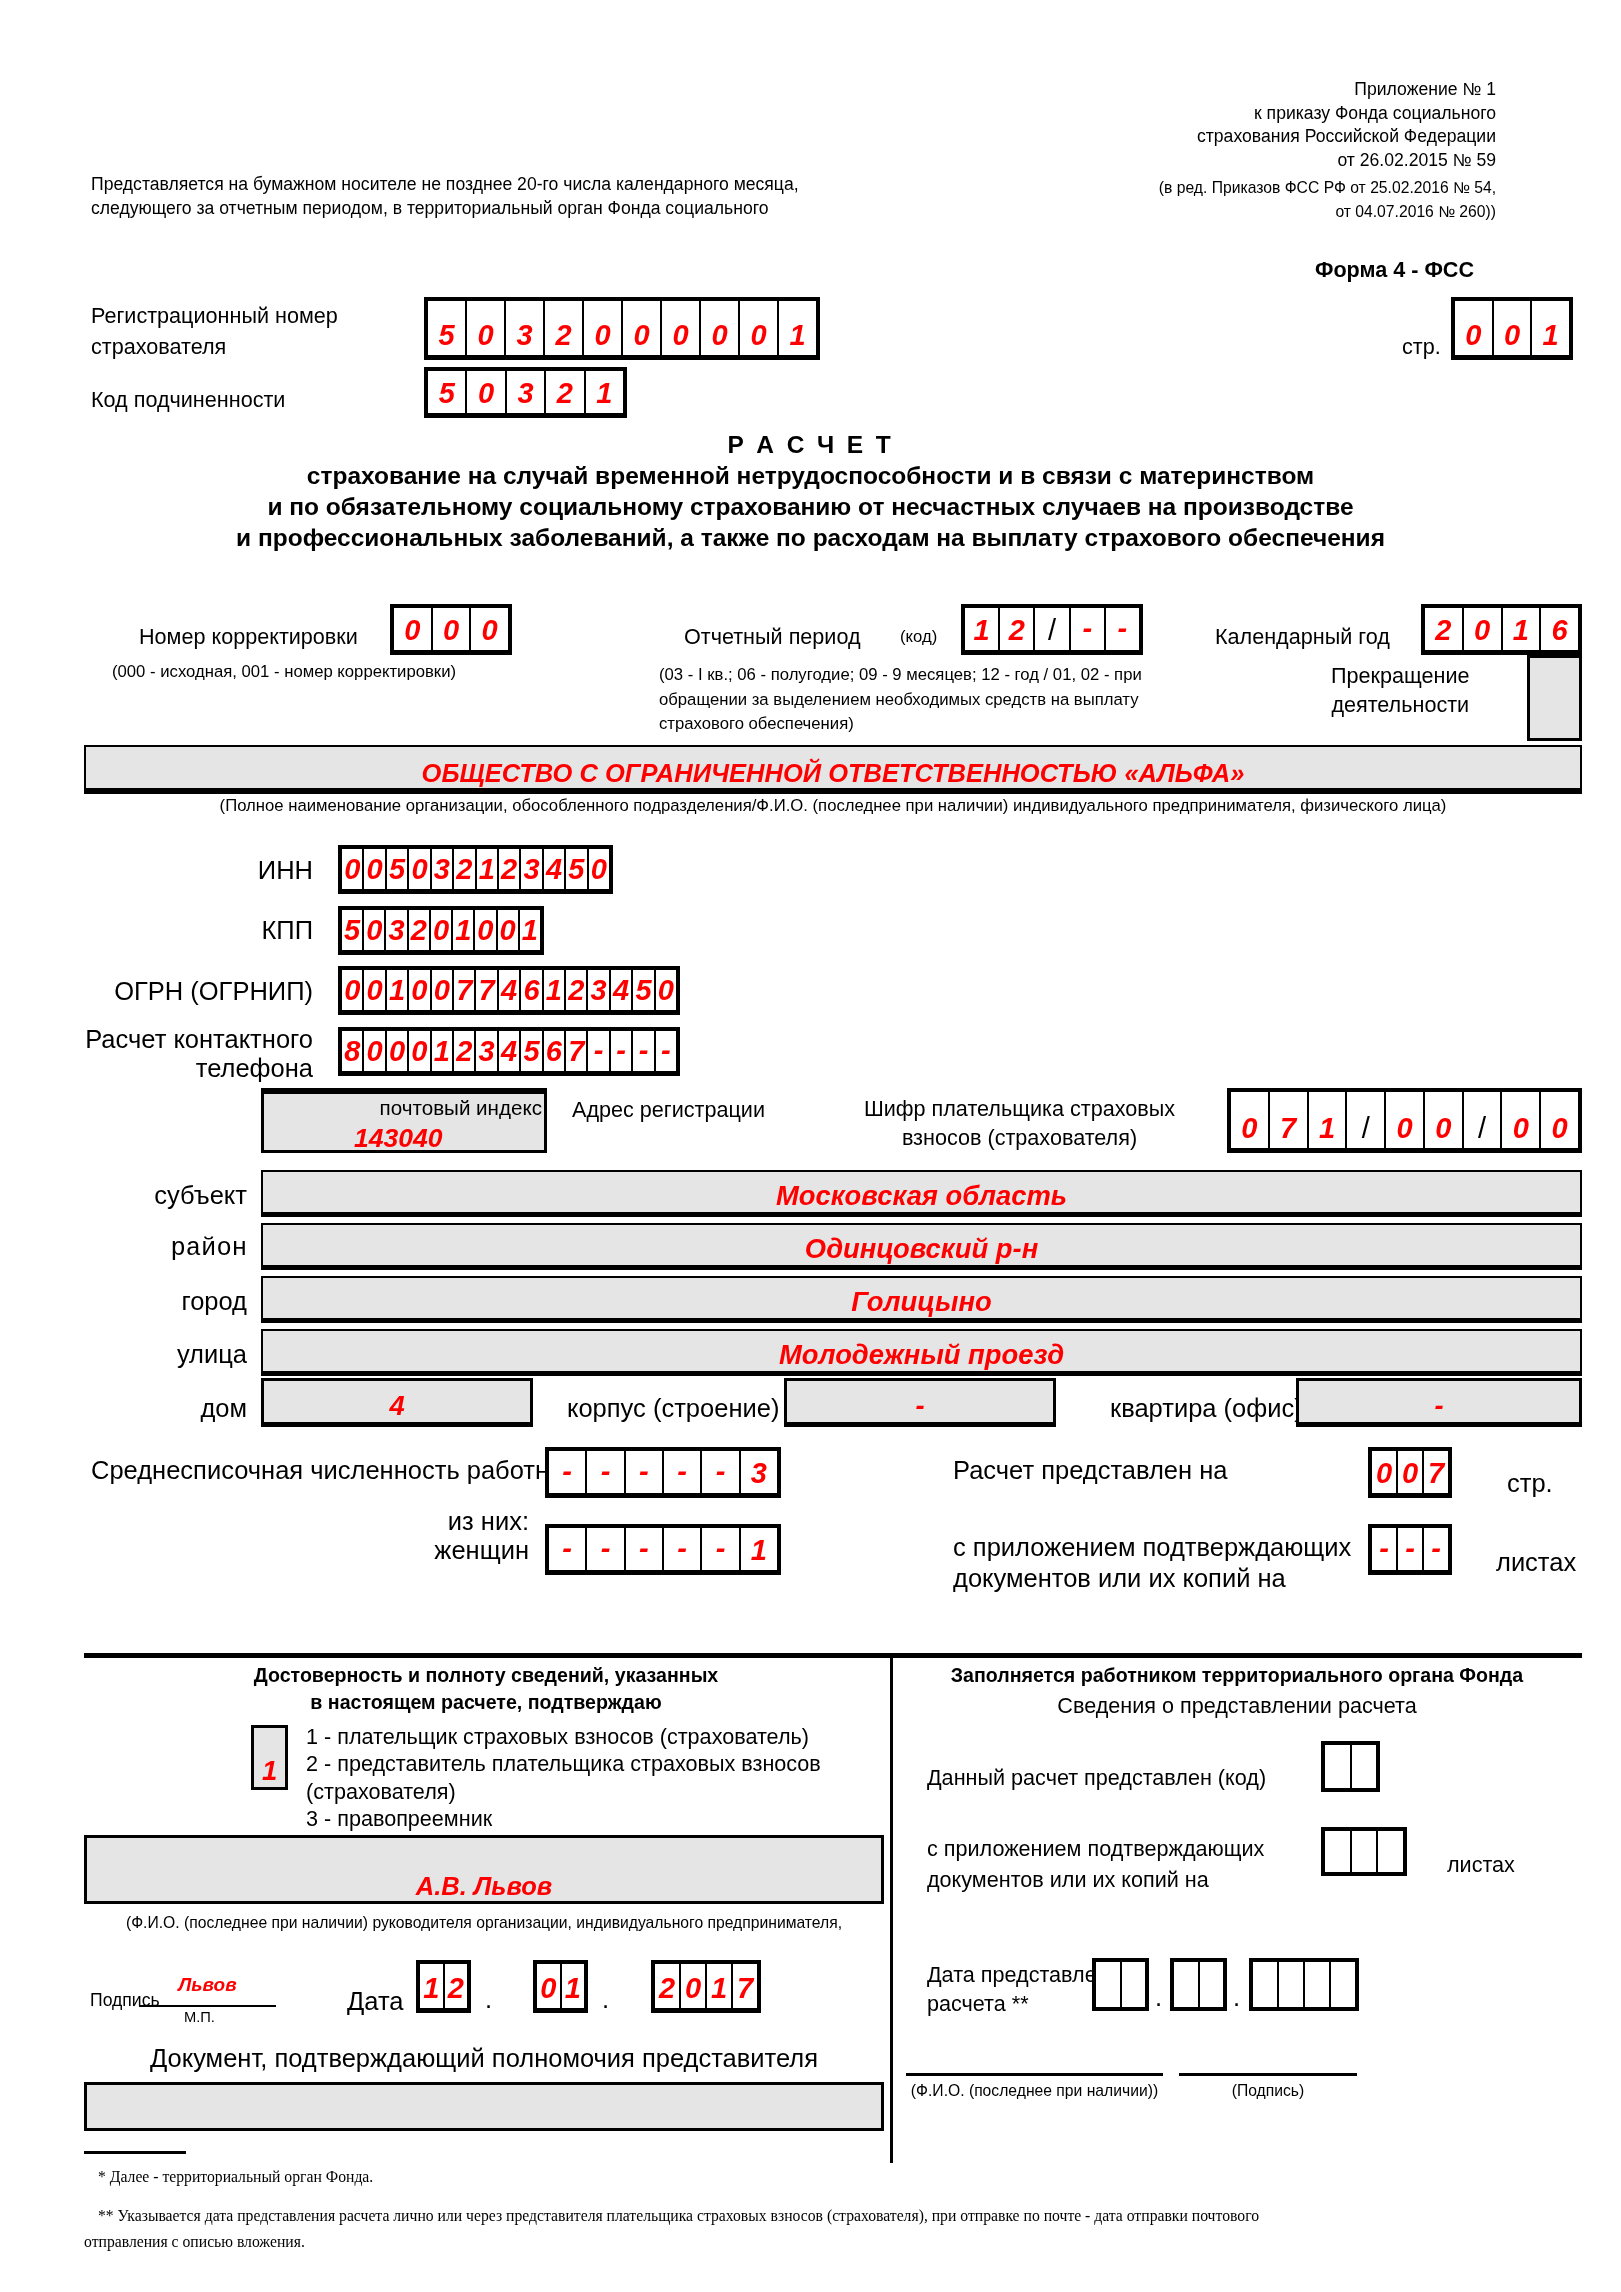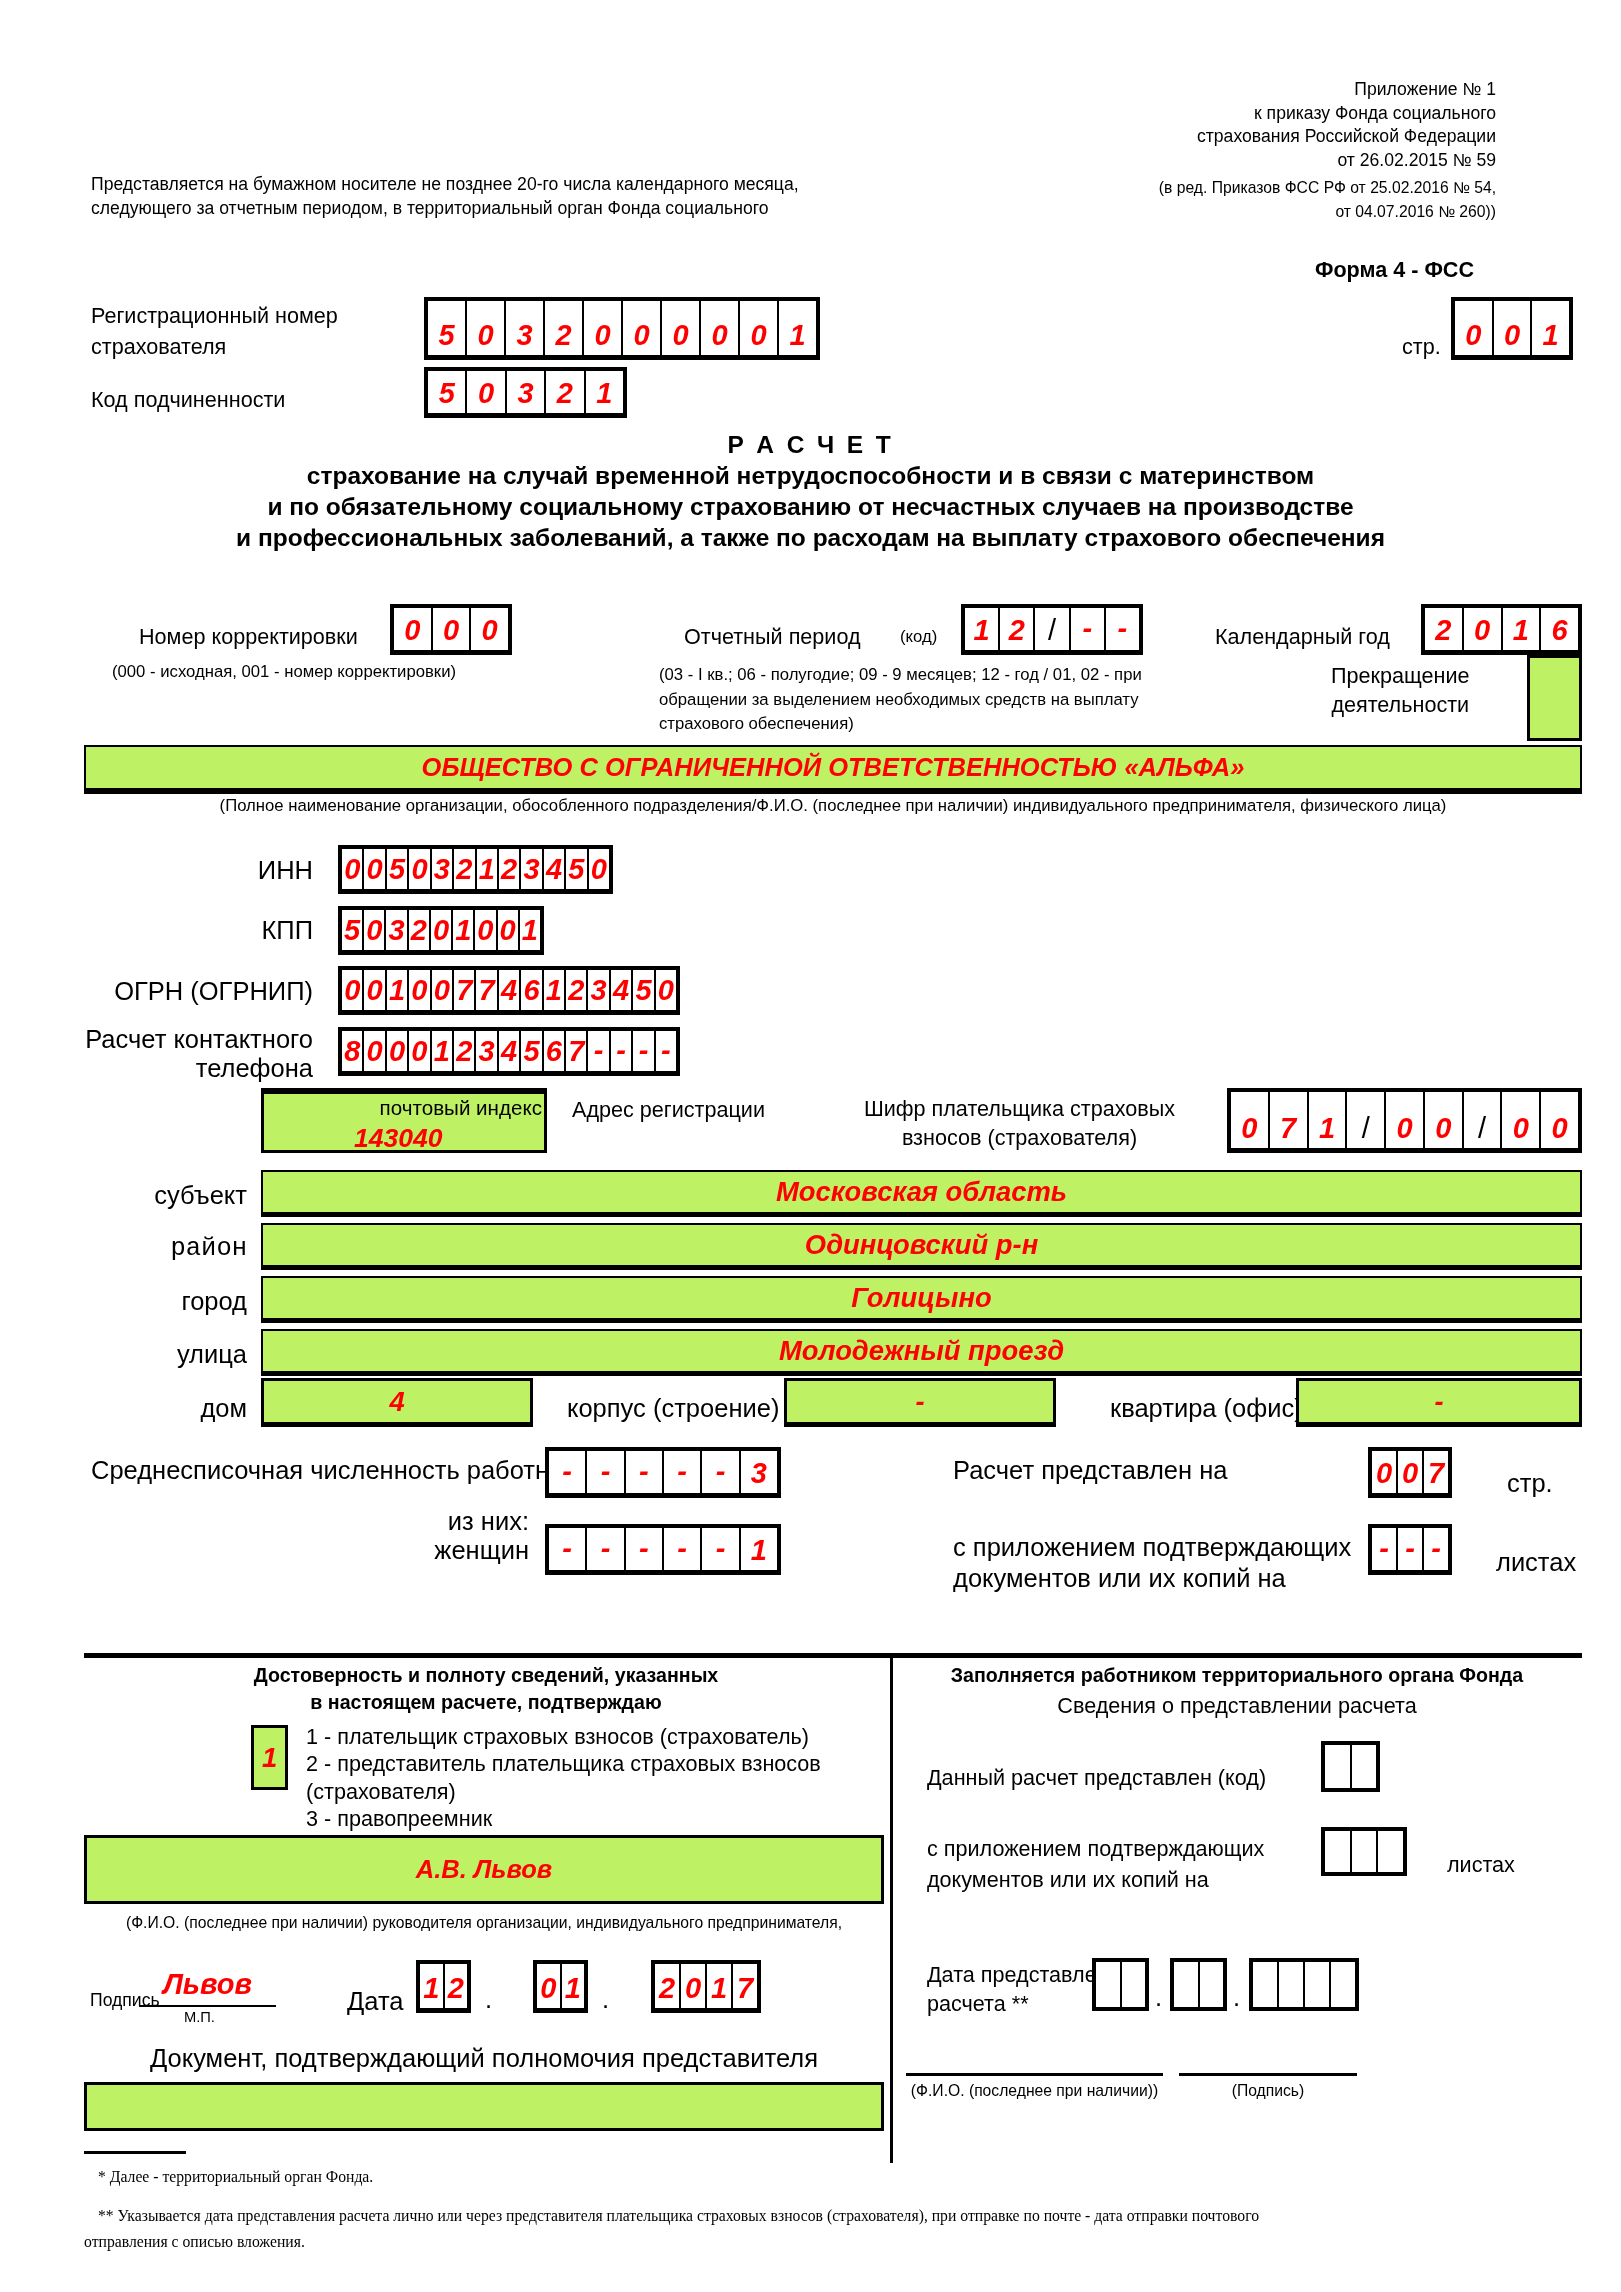--- a/index.html
+++ b/index.html
@@ -12,22 +12,22 @@
   .b { font-weight:bold; }
   .r { text-align:right; }
   .c { text-align:center; }
   .red { color:#ff0000; font-style:italic; font-weight:bold; }
   .cells { position:absolute; display:flex; border:4.9px solid #000; border-bottom-width:5.9px; box-sizing:border-box; background:#fff; }
   .cell { flex:1; border-left:2.9px solid #000; display:flex; align-items:flex-end; justify-content:center;
           color:#ff0000; font-style:italic; font-weight:bold; font-size:29px; line-height:35px; padding-bottom:2px; }
   .cell:first-child { border-left:none; }
   .cell.mid { align-items:center; }
   .cell.sep { color:#000; font-style:normal; font-weight:normal; }
-  .box { position:absolute; border:3.9px solid #000; border-bottom-width:6.9px; box-sizing:border-box; background:#bef264;
-         display:flex; align-items:center; justify-content:center; }
+  .box { position:absolute; border:3.9px solid #000; border-bottom-width:6.9px; box-sizing:border-box; background:#e5e5e5;
+         display:flex; align-items:flex-end; justify-content:center; }
   .boxval { color:#ff0000; font-style:italic; font-weight:bold; font-size:27.4px; }
   .hline { position:absolute; background:#000; }
   .vline { position:absolute; background:#000; }
   .serif { font-family:"Liberation Serif", serif; }
 </style>
 </head>
 <body>
 
 <div class="abs t r" style="right:125px; top:78px; font-size:17.6px; line-height:23.5px;">
   <div>Приложение № 1</div>
@@ -299,21 +299,21 @@
   <div>3 - правопреемник</div>
 </div>
 <div class="box" style="left:84px; top:1835px; width:800px; height:69px; border-width:3.9px; border-bottom-width:3.9px;">
   <span class="boxval" style="font-size:25.5px;">А.В. Львов</span>
 </div>
 <div class="abs c" style="left:84px; width:800px; top:1911px; font-size:15.7px; line-height:23.5px; white-space:nowrap;">
   <div>(Ф.И.О. (последнее при наличии) руководителя организации, индивидуального предпринимателя,</div>
 </div>
 <div class="abs" style="left:90px; top:1990px; font-size:17.6px;">Подпись</div>
 <div class="abs" style="left:139px; top:1964px; width:137px; height:41px; border-bottom:2.9px solid #000; text-align:center;">
-  <span class="red" style="font-size:29px; line-height:41px;">Львов</span>
+  <span class="red" style="font-size:19px; line-height:41px;">Львов</span>
 </div>
 <div class="abs" style="left:184px; top:2009px; font-size:14.7px;">М.П.</div>
 <div class="abs tn" style="left:347px; top:1986px;">Дата</div>
 <div class="cells" style="left:416px; top:1960px; width:55px; height:53px;">
     <div class="cell">1</div>
     <div class="cell">2</div>
   </div>
 <div class="abs tn" style="left:485px; top:1984px;">.</div>
 <div class="cells" style="left:533px; top:1960px; width:55px; height:53px;">
     <div class="cell">0</div>

